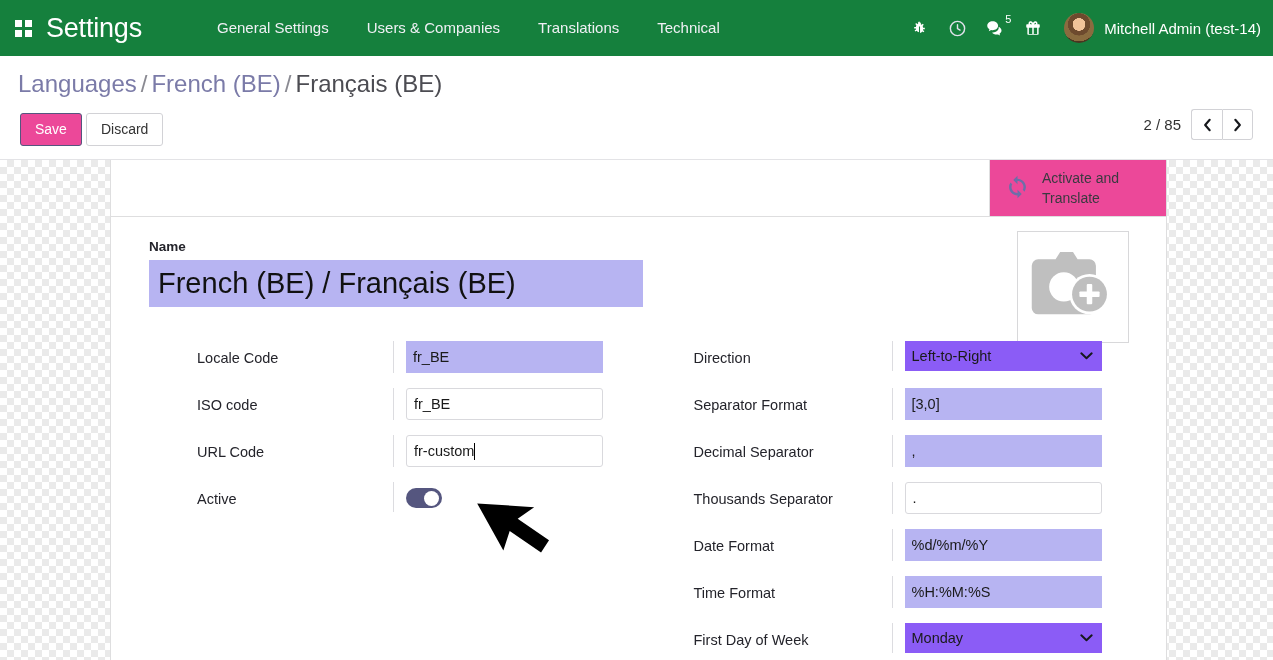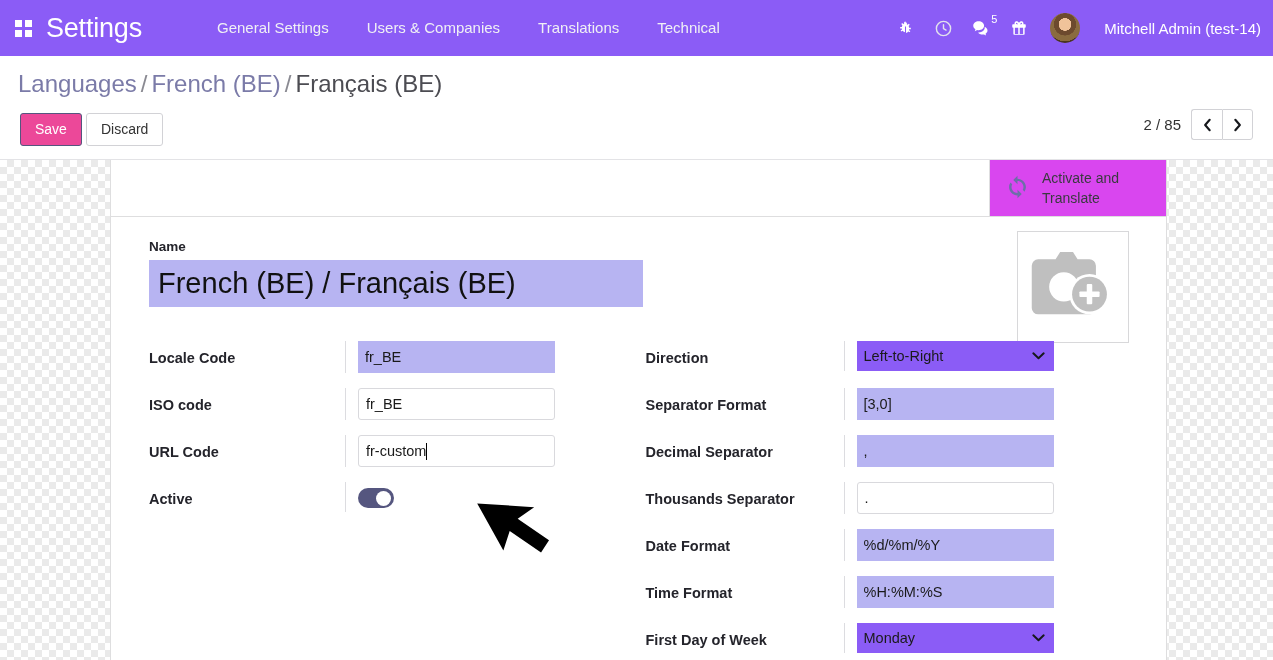--- a/index.html
+++ b/index.html
@@ -6,21 +6,21 @@
   html, body {
     width: 1273px; height: 660px;
     font-family: "Liberation Sans", sans-serif;
     overflow: hidden;
     background: #ffffff;
   }
 
   
   .navbar {
     height: 56px;
-    background: #8b5cf6;
+    background: #15803d;
     display: flex;
     align-items: center;
     color: #ffffff;
     position: relative;
   }
   .apps-btn {
     width: 46px; height: 56px;
     display: flex; align-items: center; justify-content: center;
     cursor: pointer;
   }
@@ -74,21 +74,21 @@
   }
   .avatar {
     width: 30px; height: 30px; border-radius: 50%;
     margin-left: 10px;
     background: radial-gradient(circle at 50% 38%, #f0c39a 0 26%, #6d4a2e 27% 46%, #8a6b3f 47% 70%, #4a3520 71% 100%);
     overflow: hidden;
     flex: none;
   }
   .username {
     font-size: 15px;
-    margin-left: 20px;
+    margin-left: 6px;
     color: #ffffff;
     white-space: nowrap;
     cursor: pointer;
   }
 
   
   .control-panel {
     background: #ffffff;
     padding: 0 18px;
     position: relative;
@@ -174,21 +174,21 @@
     position: relative;
   }
   .stat-button {
     width: 177px;
     border-left: 1px solid #dededf;
     display: flex;
     align-items: center;
     gap: 11px;
     padding: 0 14px;
     cursor: pointer;
-    background: #d946ef;
+    background: #ec4899;
   }
   .stat-icon { color: #6e6ea8; flex: none; }
   .stat-label {
     font-size: 14px;
     color: #3a3a40;
     line-height: 1.45;
   }
 
   .sheet-body { padding: 22px 38px 0 38px; position: relative; }
 
@@ -227,25 +227,26 @@
   .col { width: 50%; }
   .col-right { padding-left: 7px; }
   .field-row {
     display: flex;
     align-items: flex-start;
     margin-bottom: 9px;
     min-height: 38px;
   }
   .field-label {
     font-size: 14.5px;
-    font-weight: bold;
+    font-weight: normal;
     color: #24242b;
     width: 196px;
     padding-top: 9px;
     flex: none;
+    margin-left: 48px;
   }
   .col-right .field-label { width: 198px; }
   .field-value {
     border-left: 1px solid #dcdce0;
     padding-left: 12px;
     flex: 1;
   }
   .inp {
     width: 197px;
     height: 32px;

